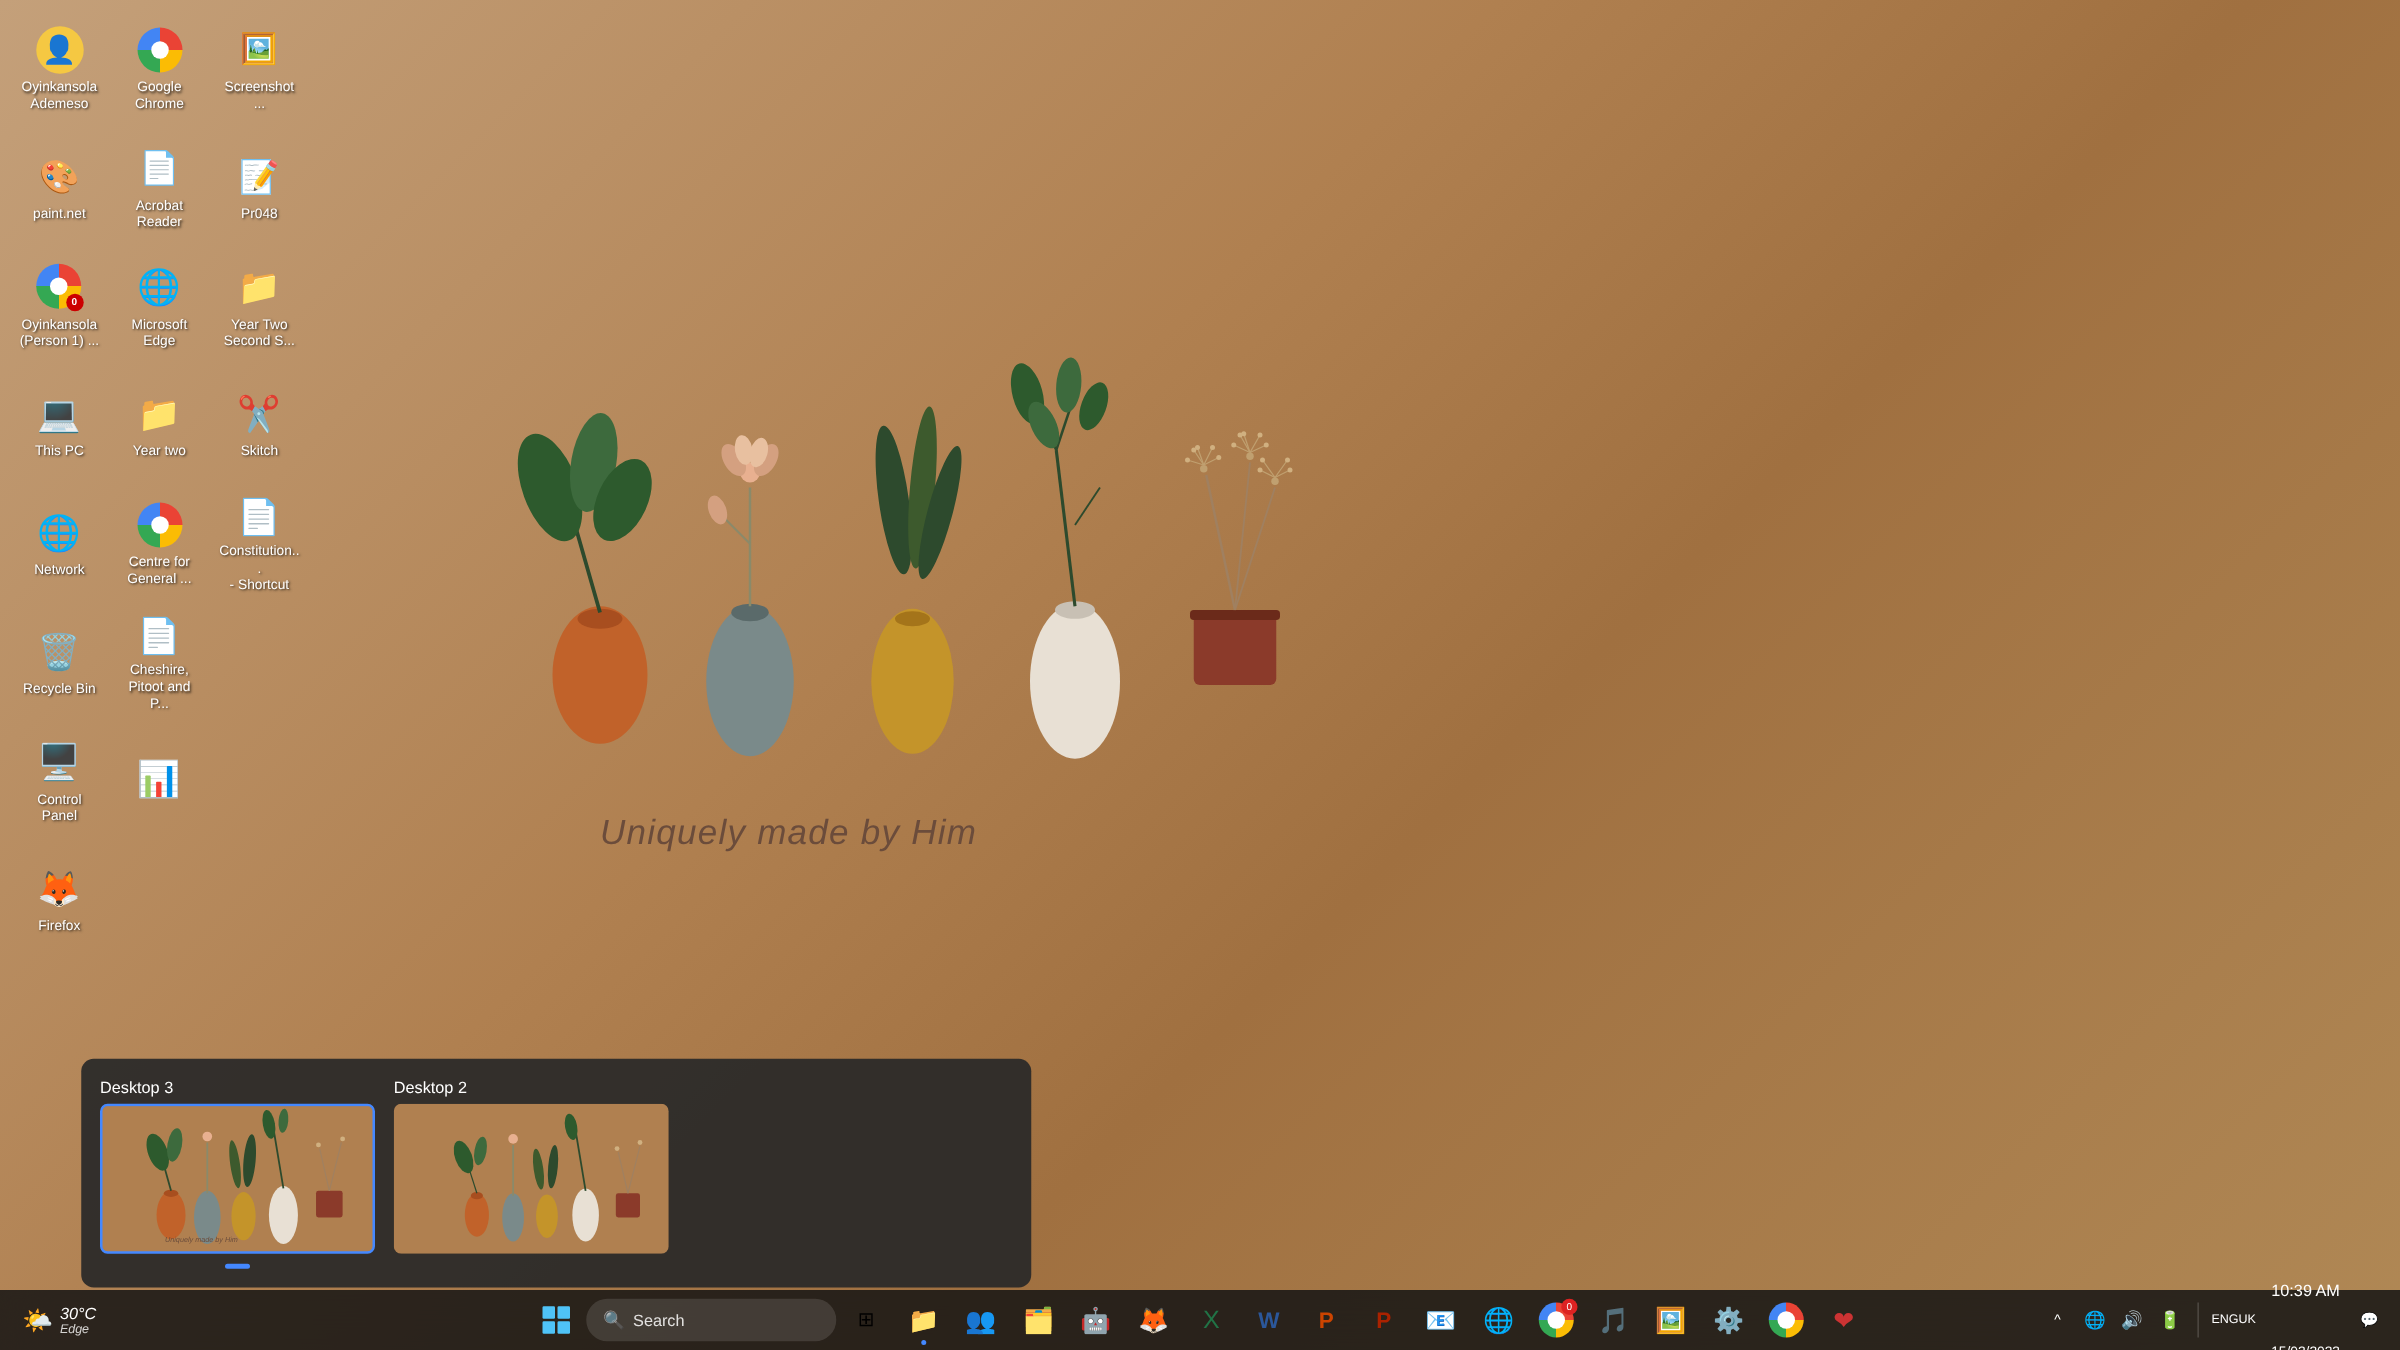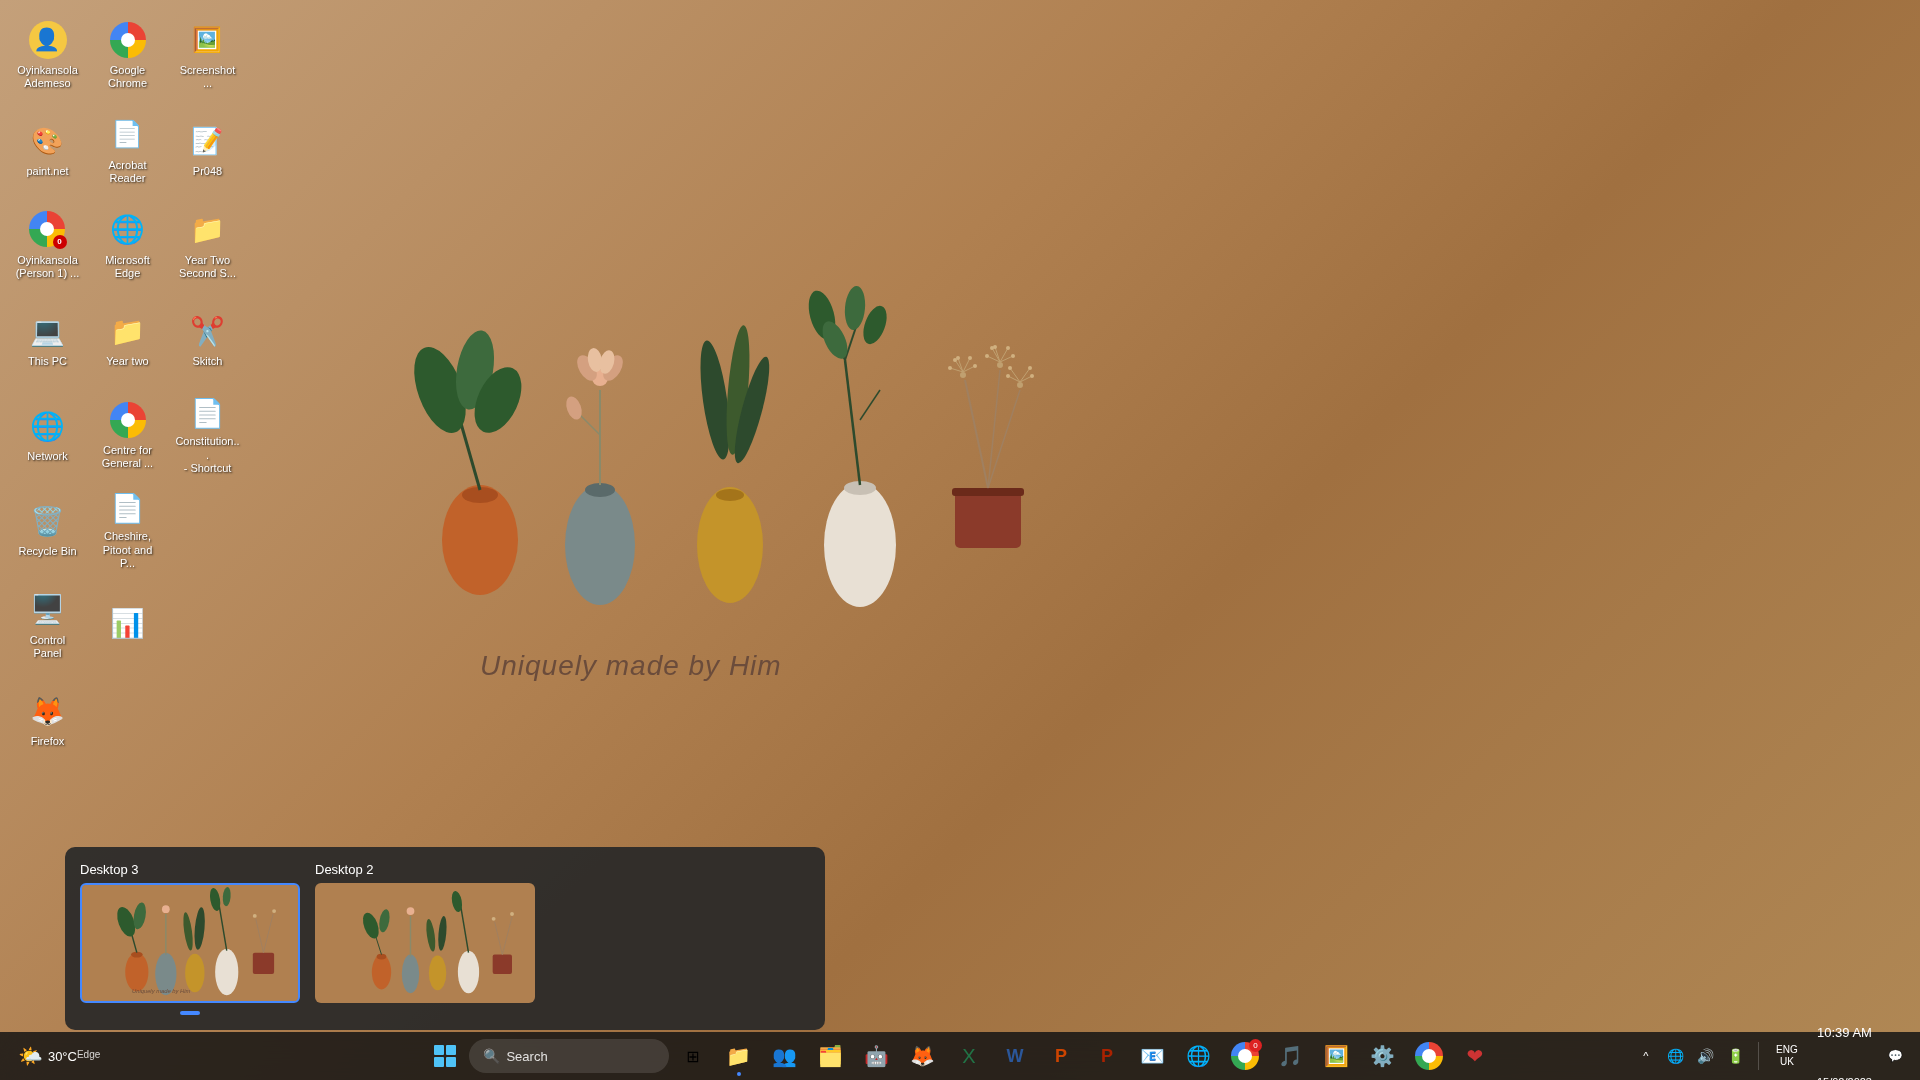--- a/index.html
+++ b/index.html
@@ -282,21 +282,22 @@
       border-radius: 4px;
       cursor: pointer;
     }
 
     .weather-icon {
       font-size: 20px;
     }
 
     .weather-info {
       display: flex;
-      flex-direction: row;
+      flex-direction: column;
+      font-style: italic;
     }
 
     .weather-temp {
       font-size: 13px;
       font-weight: 500;
     }
 
     
     .badge-red {
       position: absolute;
@@ -702,21 +703,21 @@
     </div>
 
     <div class="sys-tray">
       <div class="sys-tray-icons">
         <div class="sys-tray-icon" style="font-size:11px;color:white;">^</div>
         <div class="sys-tray-icon">🌐</div>
         <div class="sys-tray-icon">🔊</div>
         <div class="sys-tray-icon">🔋</div>
       </div>
       <div style="width:1px;height:28px;background:rgba(255,255,255,0.2);margin:0 4px;"></div>
-      <div class="sys-tray-icon" style="flex-direction:column;font-size:10px;width:40px;height:auto;line-height:1.2;">
+      <div class="sys-tray-icon" style="flex-direction:row;font-size:10px;width:40px;height:auto;line-height:1.2;">
         <span>ENG</span>
         <span>UK</span>
       </div>
       <div class="clock-area">
         <span class="clock-time">10:39 AM</span>
         <span class="clock-date">15/02/2023</span>
       </div>
       <div class="sys-tray-icon" style="font-size:12px;">💬</div>
     </div>
   </div>

